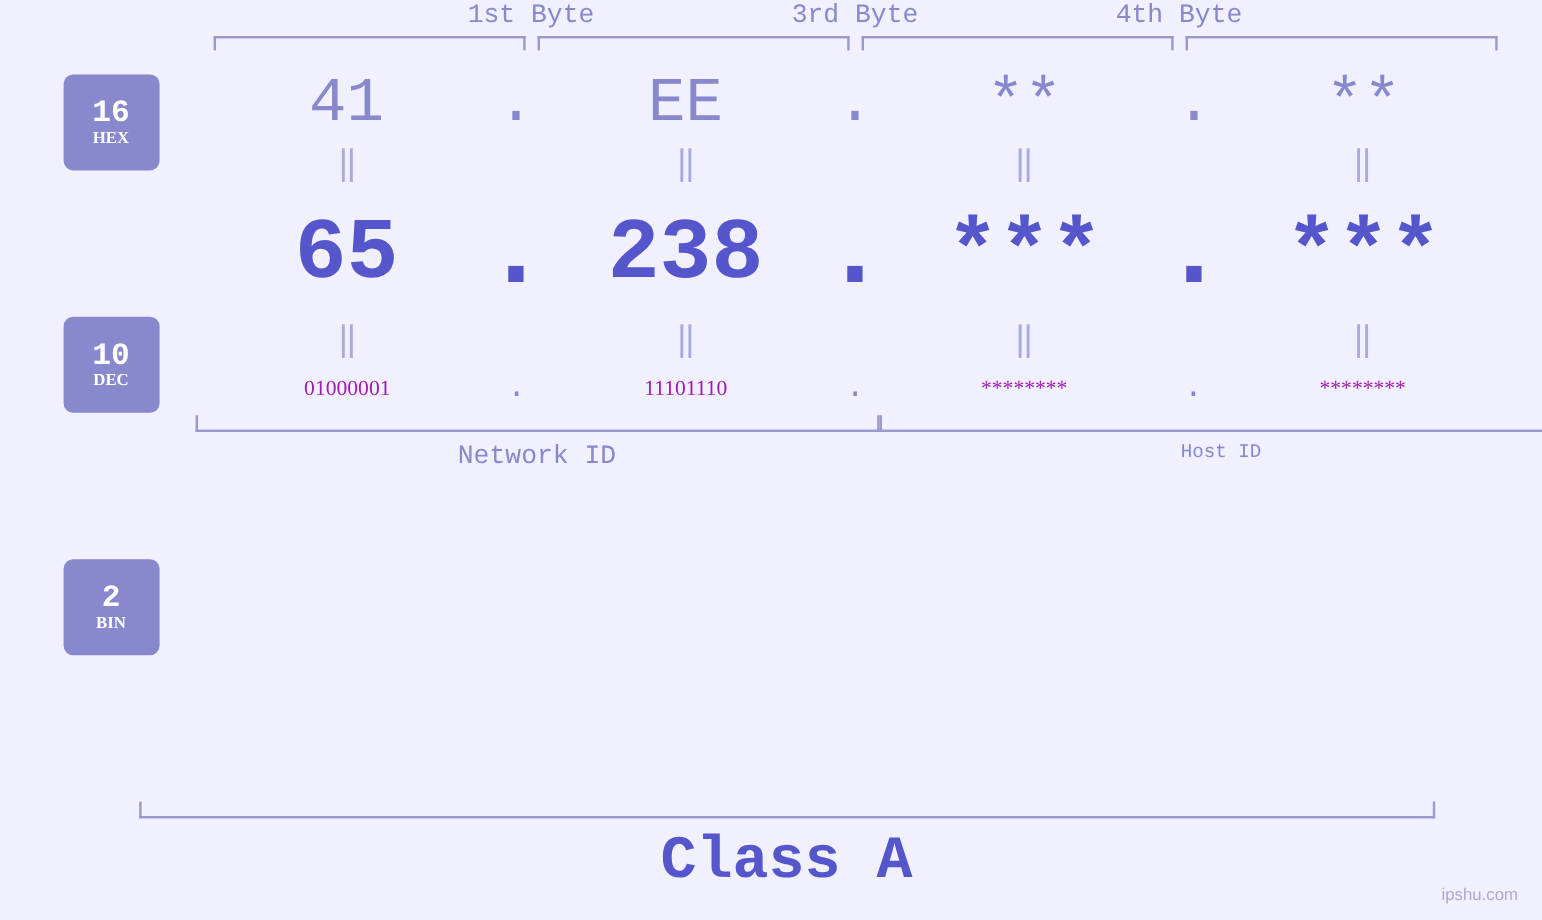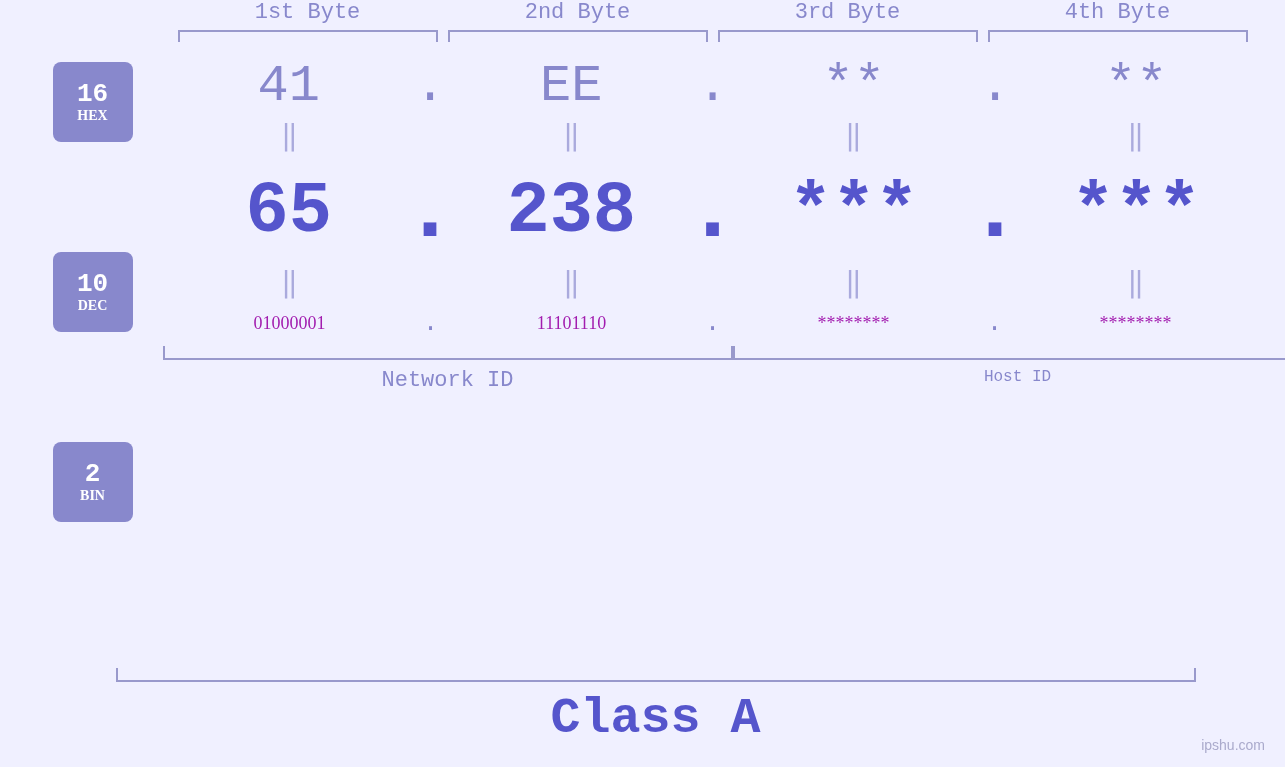--- a/index.html
+++ b/index.html
@@ -88,21 +88,21 @@
     .badge {
       background-color: #8888cc;
       color: white;
       border-radius: 8px;
       width: 80px;
       height: 80px;
       display: flex;
       flex-direction: column;
       align-items: center;
       justify-content: center;
-      margin-bottom: 0;
+      margin-bottom: 12px;
     }
 
     .badge-number {
       font-size: 26px;
       font-weight: bold;
       line-height: 1.1;
     }
 
     .badge-label {
       font-size: 14px;
@@ -219,21 +219,20 @@
     }
   </style>
 </head>
 <body>
 
 <div class="container">
 
   <div class="byte-headers">
     <div class="byte-header-spacer"></div>
     <div class="byte-header">1st Byte</div>
-    <div class="byte-header">2nd Byte</div>
     <div class="byte-header">3rd Byte</div>
     <div class="byte-header">4th Byte</div>
   </div>
 
   <div class="bracket-row">
     <div class="bracket-spacer"></div>
     <div class="bracket">
       <div class="bracket-line" style="width:200px;"></div>
     </div>
     <div class="bracket">

